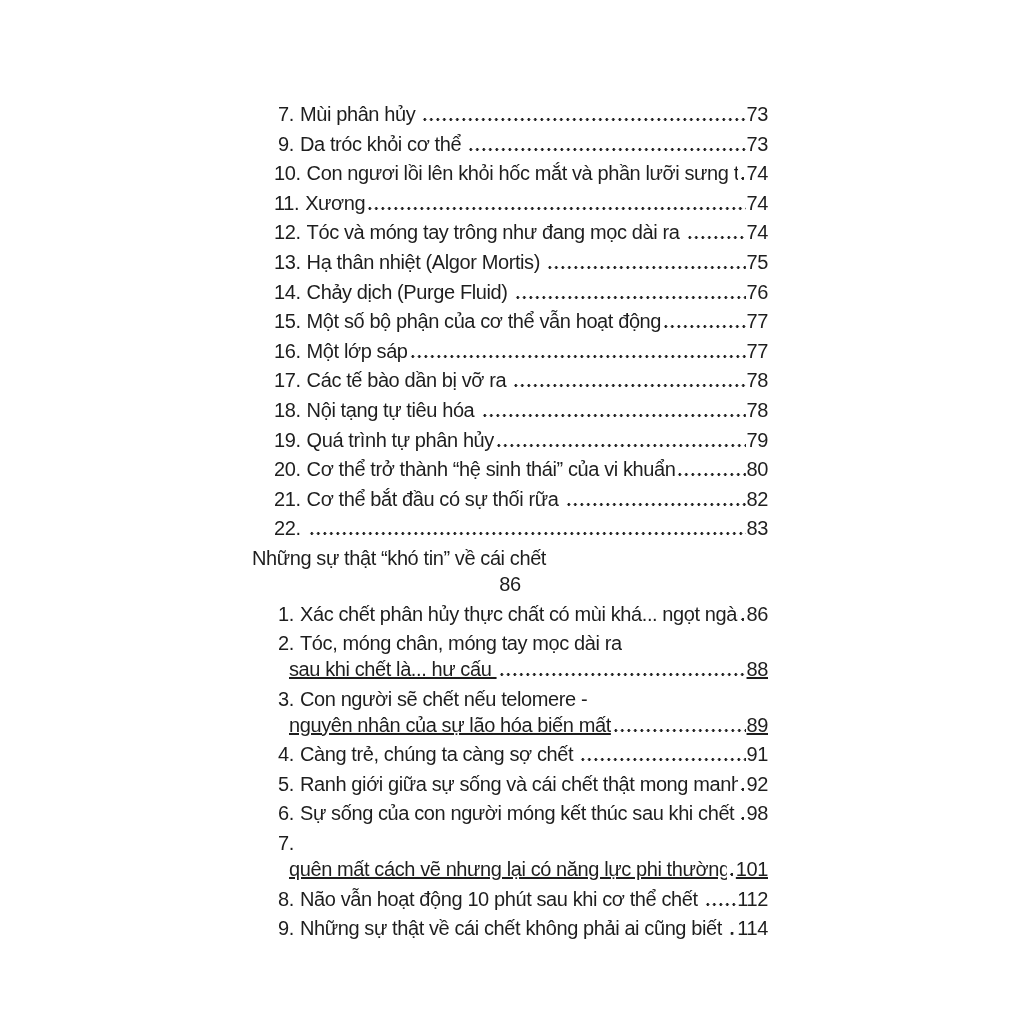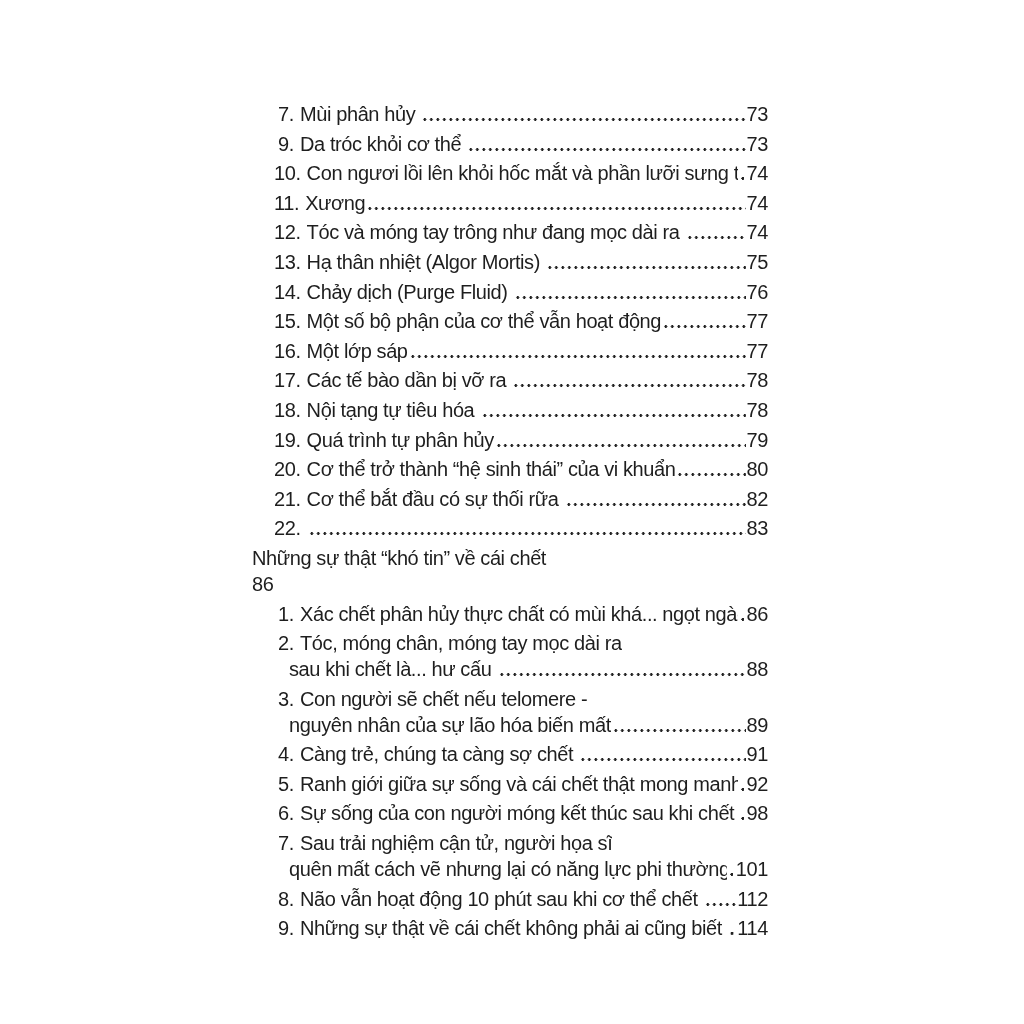--- a/index.html
+++ b/index.html
@@ -23,21 +23,21 @@
     color: #1e1e1e;
     font-size: 20px;
     line-height: 26px;
     letter-spacing: -0.4px;
   }
   .row {
     display: flex;
     align-items: stretch;
   }
   .row + .row { margin-top: 3.6px; }
-  .row.cont { margin-top: 0; padding-left: 37px; }
+  .row.cont { margin-top: 0; padding-left: 37px; text-decoration: underline; }
   .row.item { padding-left: 22px; }
   .row.section { padding-left: 0; flex-direction: column; }
   .num {
     flex: 0 0 auto;
     display: inline-block;
     min-width: 20px;
     text-align: right;
     margin-right: 6px;
     white-space: pre;
   }
@@ -51,20 +51,21 @@
     flex: 1 1 auto;
     min-width: 6px;
     margin: 0 1px 0 2px;
     background-image: radial-gradient(circle at 2.8px 18.4px, #222222 1.25px, rgba(0,0,0,0) 1.65px);
     background-size: 6.5px 26px;
     background-repeat: repeat-x;
   }
   .pg {
     flex: 0 0 auto;
     white-space: pre;
+    text-align: center;
   }
 </style>
 </head>
 <body>
 
 <div class="page">
   <div class="toc">
 
     <div class="row item">
       <span class="num">7.</span>
@@ -221,21 +222,20 @@
 
     <div class="row item">
       <span class="num">6.</span>
       <span class="txt">Sự sống của con người móng kết thúc sau khi chết </span>
       <div class="leader"></div>
       <span class="pg">98</span>
     </div>
 
     <div class="row item">
       <span class="num">7.</span>
-      <span class="txt">Sau trải nghiệm cận tử, người họa sĩ</span>
     </div>
 
     <div class="row cont">
       <span class="txt">quên mất cách vẽ nhưng lại có năng lực phi thường</span>
       <div class="leader"></div>
       <span class="pg">101</span>
     </div>
 
     <div class="row item">
       <span class="num">8.</span>

